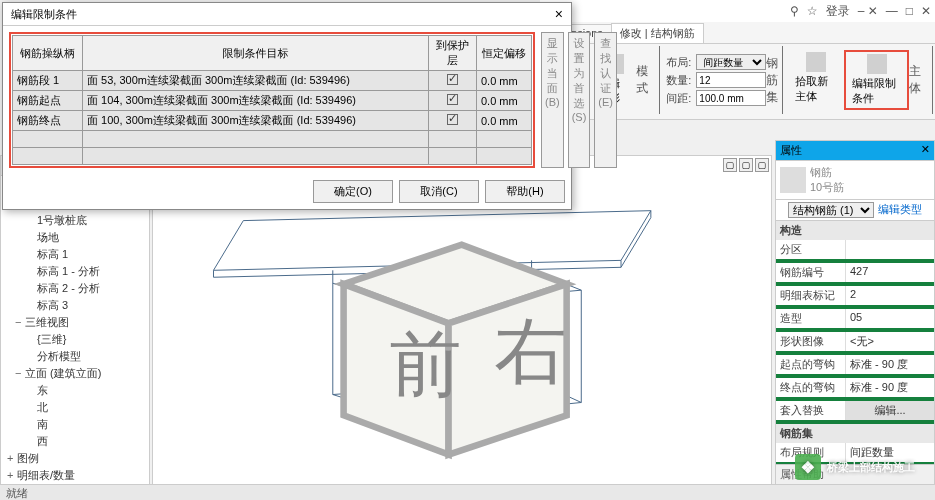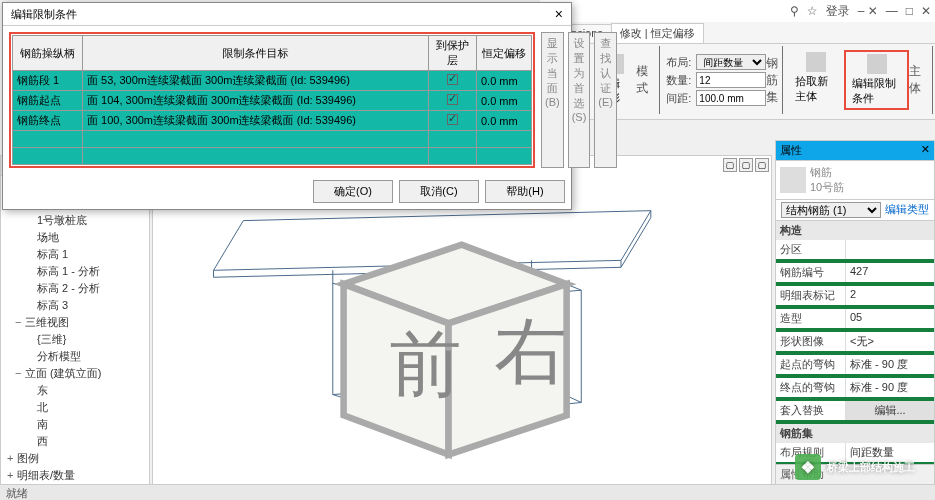--- a/index.html
+++ b/index.html
@@ -24,21 +24,21 @@
 .ribbon-fields label { width: 30px; color: #444; }
 .ribbon-fields input, .ribbon-fields select { width: 70px; height: 16px; border: 1px solid #999; font-size: 10px; padding: 0 2px; }
 
 
 .dialog { position: absolute; top: 2px; left: 2px; width: 570px; background: #fff; border: 1px solid #888; box-shadow: 2px 2px 8px rgba(0,0,0,.3); z-index: 100; }
 .dialog-title { background: #fff; border-bottom: 1px solid #ccc; padding: 3px 8px; display: flex; justify-content: space-between; align-items: center; }
 .dialog-title span:last-child { cursor: pointer; font-size: 14px; }
 .dialog-body { padding: 6px; display: flex; gap: 6px; }
 .dialog-table-wrap { border: 2px solid #e74c3c; padding: 1px; }
 table.dlg { border-collapse: collapse; width: 520px; }
-table.dlg th, table.dlg td { border: 1px solid #999; padding: 2px 4px; font-size: 11px; text-align: left; background: #14b8a6; }
+table.dlg th, table.dlg td { border: 1px solid #999; padding: 2px 4px; font-size: 11px; text-align: left; background: #e5e5e5; }
 table.dlg th { background: #f0f0f0; text-align: center; font-weight: normal; }
 table.dlg td.center { text-align: center; }
 .dialog-side { display: flex; flex-direction: row; gap: 4px; width: 100px; }
 .dlg-btn { border: 1px solid #999; background: #f0f0f0; padding: 3px; text-align: center; cursor: pointer; color: #888; }
 .dialog-footer { display: flex; justify-content: flex-end; gap: 6px; padding: 6px; }
 .dialog-footer .dlg-btn { width: 80px; color: #000; }
 
 
 .tree-panel { position: absolute; top: 155px; left: 0; width: 150px; height: 330px; background: #fff; border: 1px solid #ccc; overflow: hidden; }
 .tree-header { background: #e8e8e8; padding: 2px 4px; border-bottom: 1px solid #ccc; }
@@ -54,21 +54,21 @@
 .viewcube { position: absolute; top: 10px; right: 20px; width: 50px; height: 50px; }
 .canvas-toolbar { position: absolute; top: 2px; right: 2px; display: flex; gap: 2px; }
 .canvas-toolbar span { width: 14px; height: 14px; border: 1px solid #999; background: #f0f0f0; font-size: 9px; text-align: center; line-height: 12px; cursor: pointer; }
 
 
 .props { position: absolute; top: 140px; right: 0; width: 160px; height: 345px; background: #fff; border: 1px solid #ccc; display: flex; flex-direction: column; }
 .props-title { background: #0ea5e9; padding: 2px 4px; border-bottom: 1px solid #ccc; display: flex; justify-content: space-between; }
 .props-header { display: flex; align-items: center; padding: 4px; border-bottom: 1px solid #ccc; gap: 4px; }
 .props-header .thumb { width: 26px; height: 26px; background: #ddd; }
 .props-header .lbl { color: #888; flex: 1; }
-.props-select { padding: 2px 5px; border-bottom: 1px solid #ccc; display: flex; gap: 4px; }
+.props-select { padding: 2px 12px; border-bottom: 1px solid #ccc; display: flex; gap: 4px; }
 .props-select select { flex: 1; border: 1px solid #999; }
 .props-body { flex: 1; overflow-y: auto; }
 .prop-group { background: #e8e8e8; padding: 2px 4px; font-weight: bold; color: #444; }
 .prop-row { display: flex; border-bottom: 4px solid #15803d; }
 .prop-row .k { width: 70px; padding: 2px 4px; color: #444; border-right: 1px solid #ddd; }
 .prop-row .v { flex: 1; padding: 2px 4px; color: #333; }
 .prop-row .v.btn { background: #e0e0e0; text-align: center; cursor: pointer; }
 .props-footer { padding: 2px 4px; border-top: 1px solid #ccc; background: #f0f0f0; color: #555; }
 
 
@@ -89,21 +89,21 @@
     <span>⚲</span>
     <span>☆</span>
     <span>登录</span>
     <span>– ✕</span>
     <span>—</span>
     <span>□</span>
     <span>✕</span>
   </div>
   <div class="tabs">
     <div class="tab">Extensions</div>
-    <div class="tab active">修改 | 恒定偏移</div>
+    <div class="tab active">修改 | 结构钢筋</div>
   </div>
   <div class="ribbon-content">
     <div class="ribbon-group">
       <div class="ribbon-btns">
         <div class="ribbon-btn">
             <div class="ribbon-icon"></div>
             <span>编辑草图</span>
           </div>
         <div class="ribbon-btn">
             <div class="ribbon-icon"></div>

